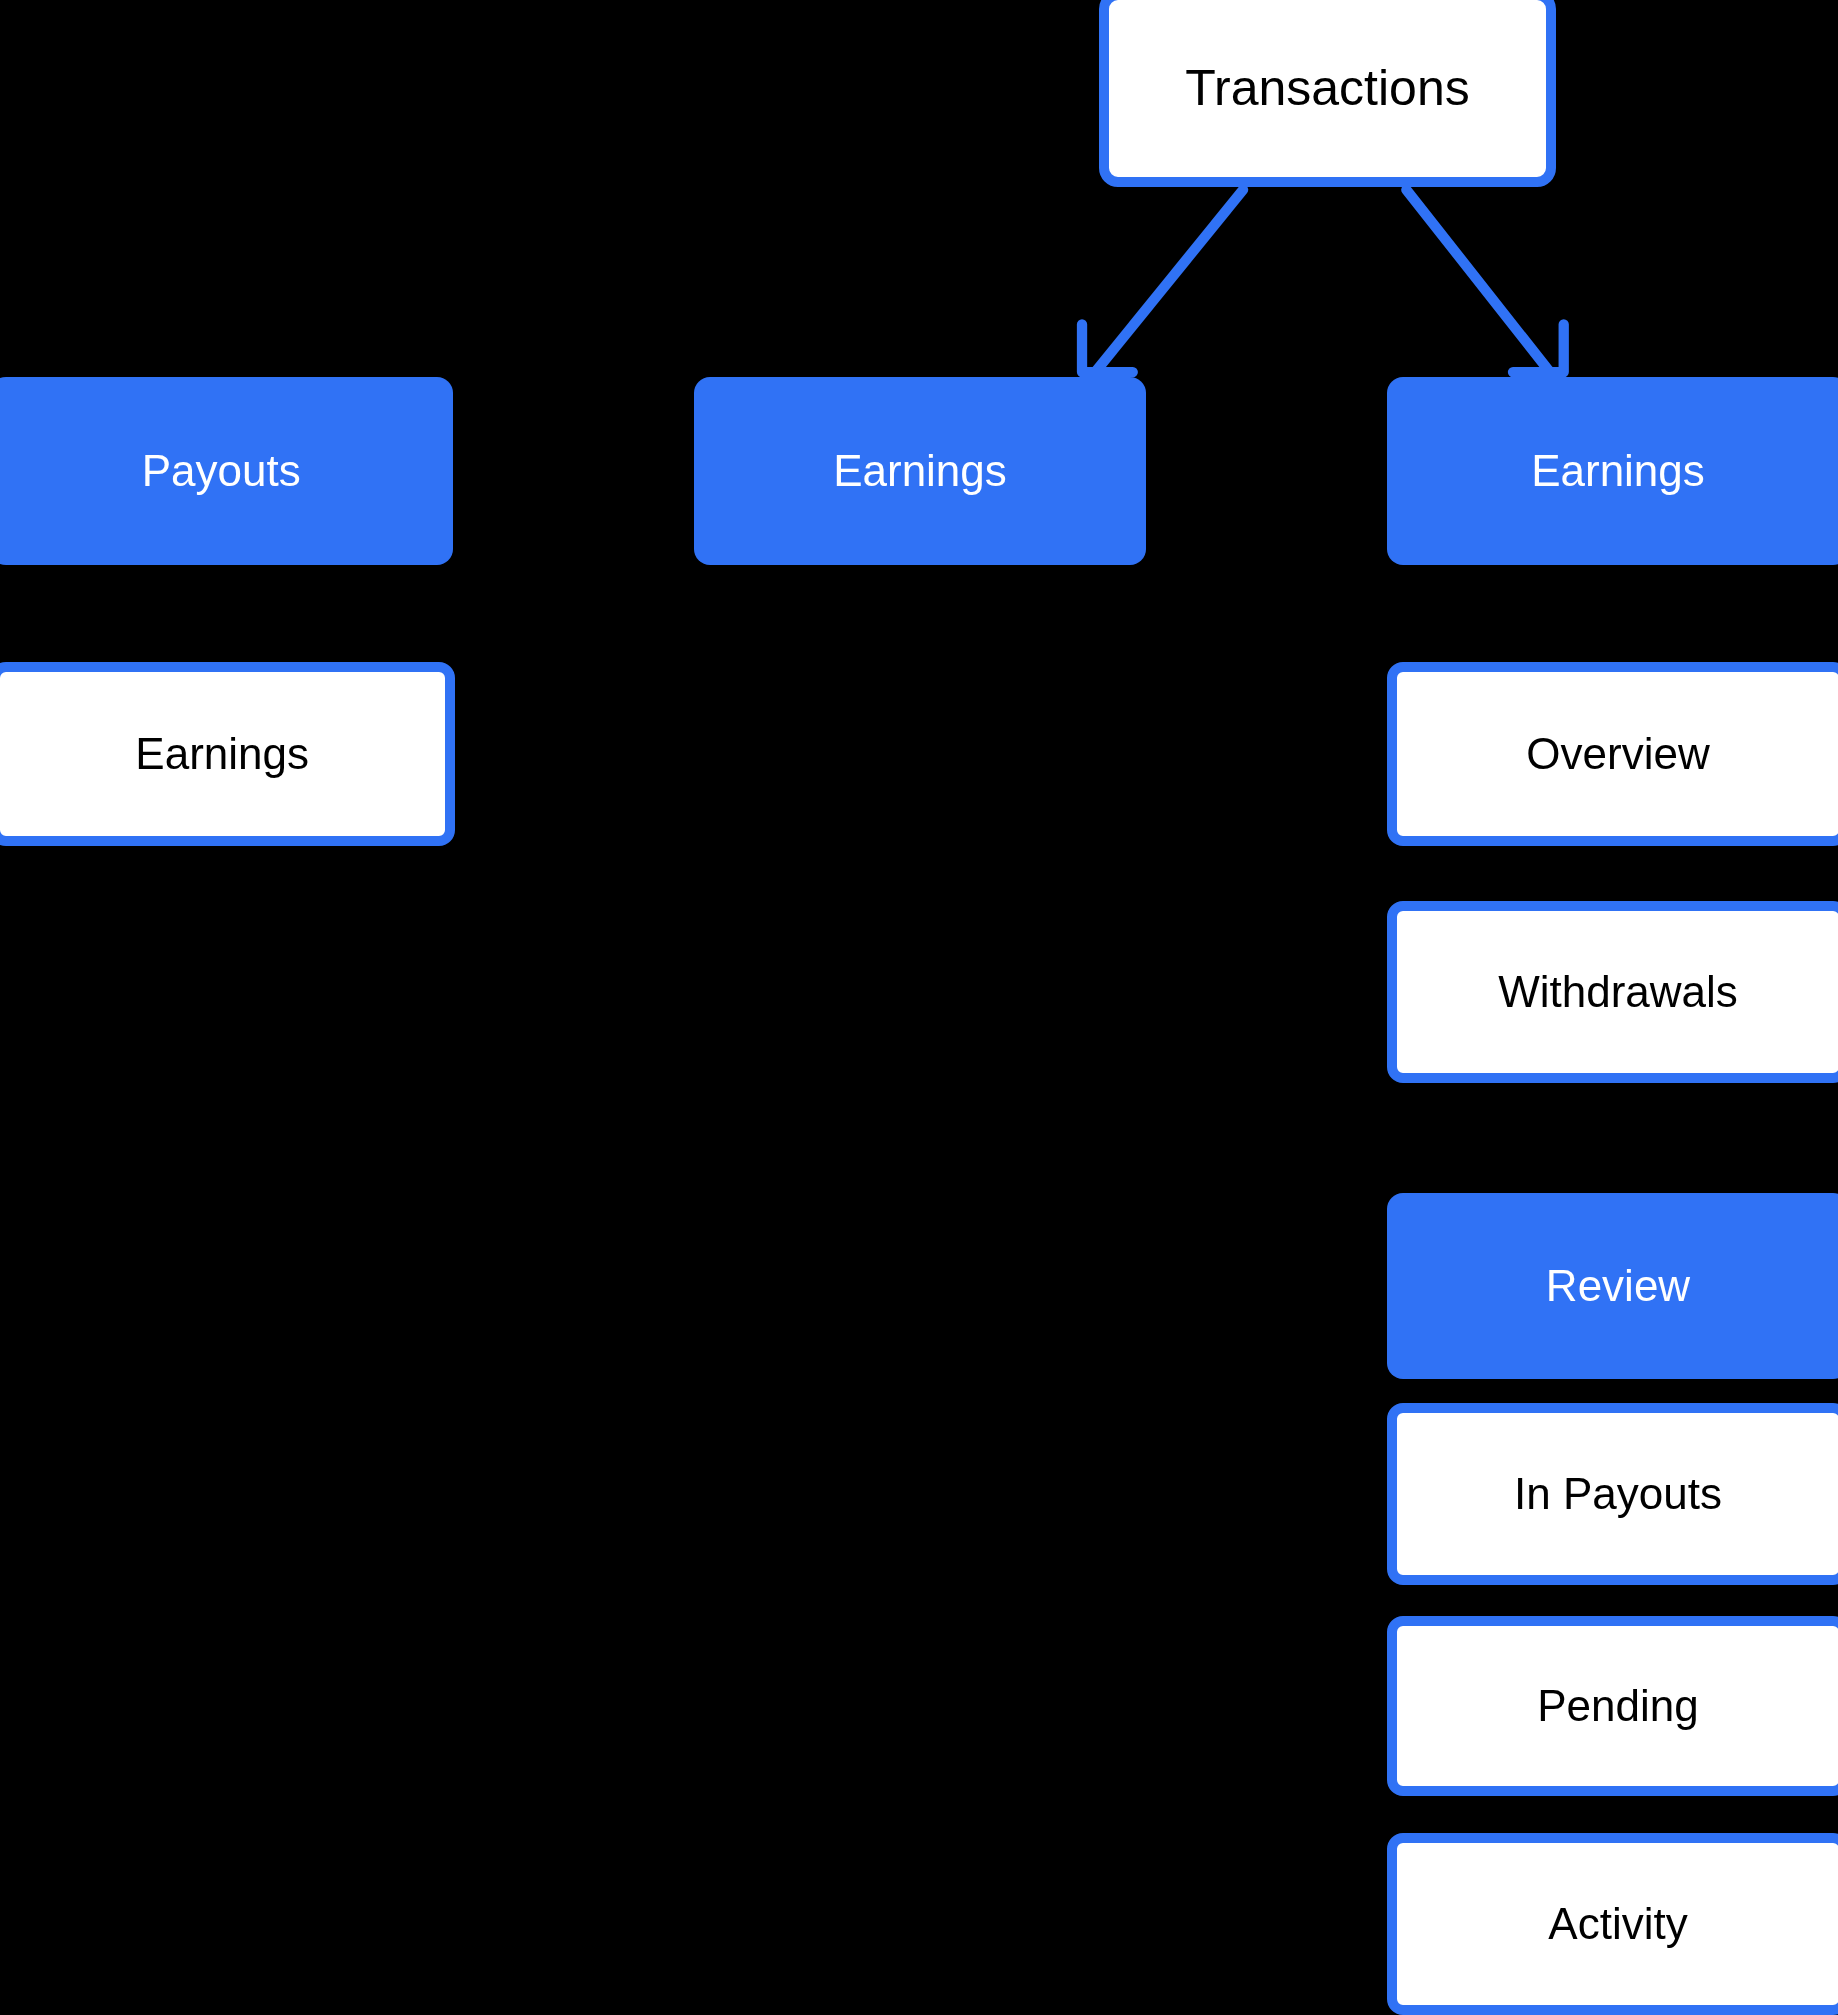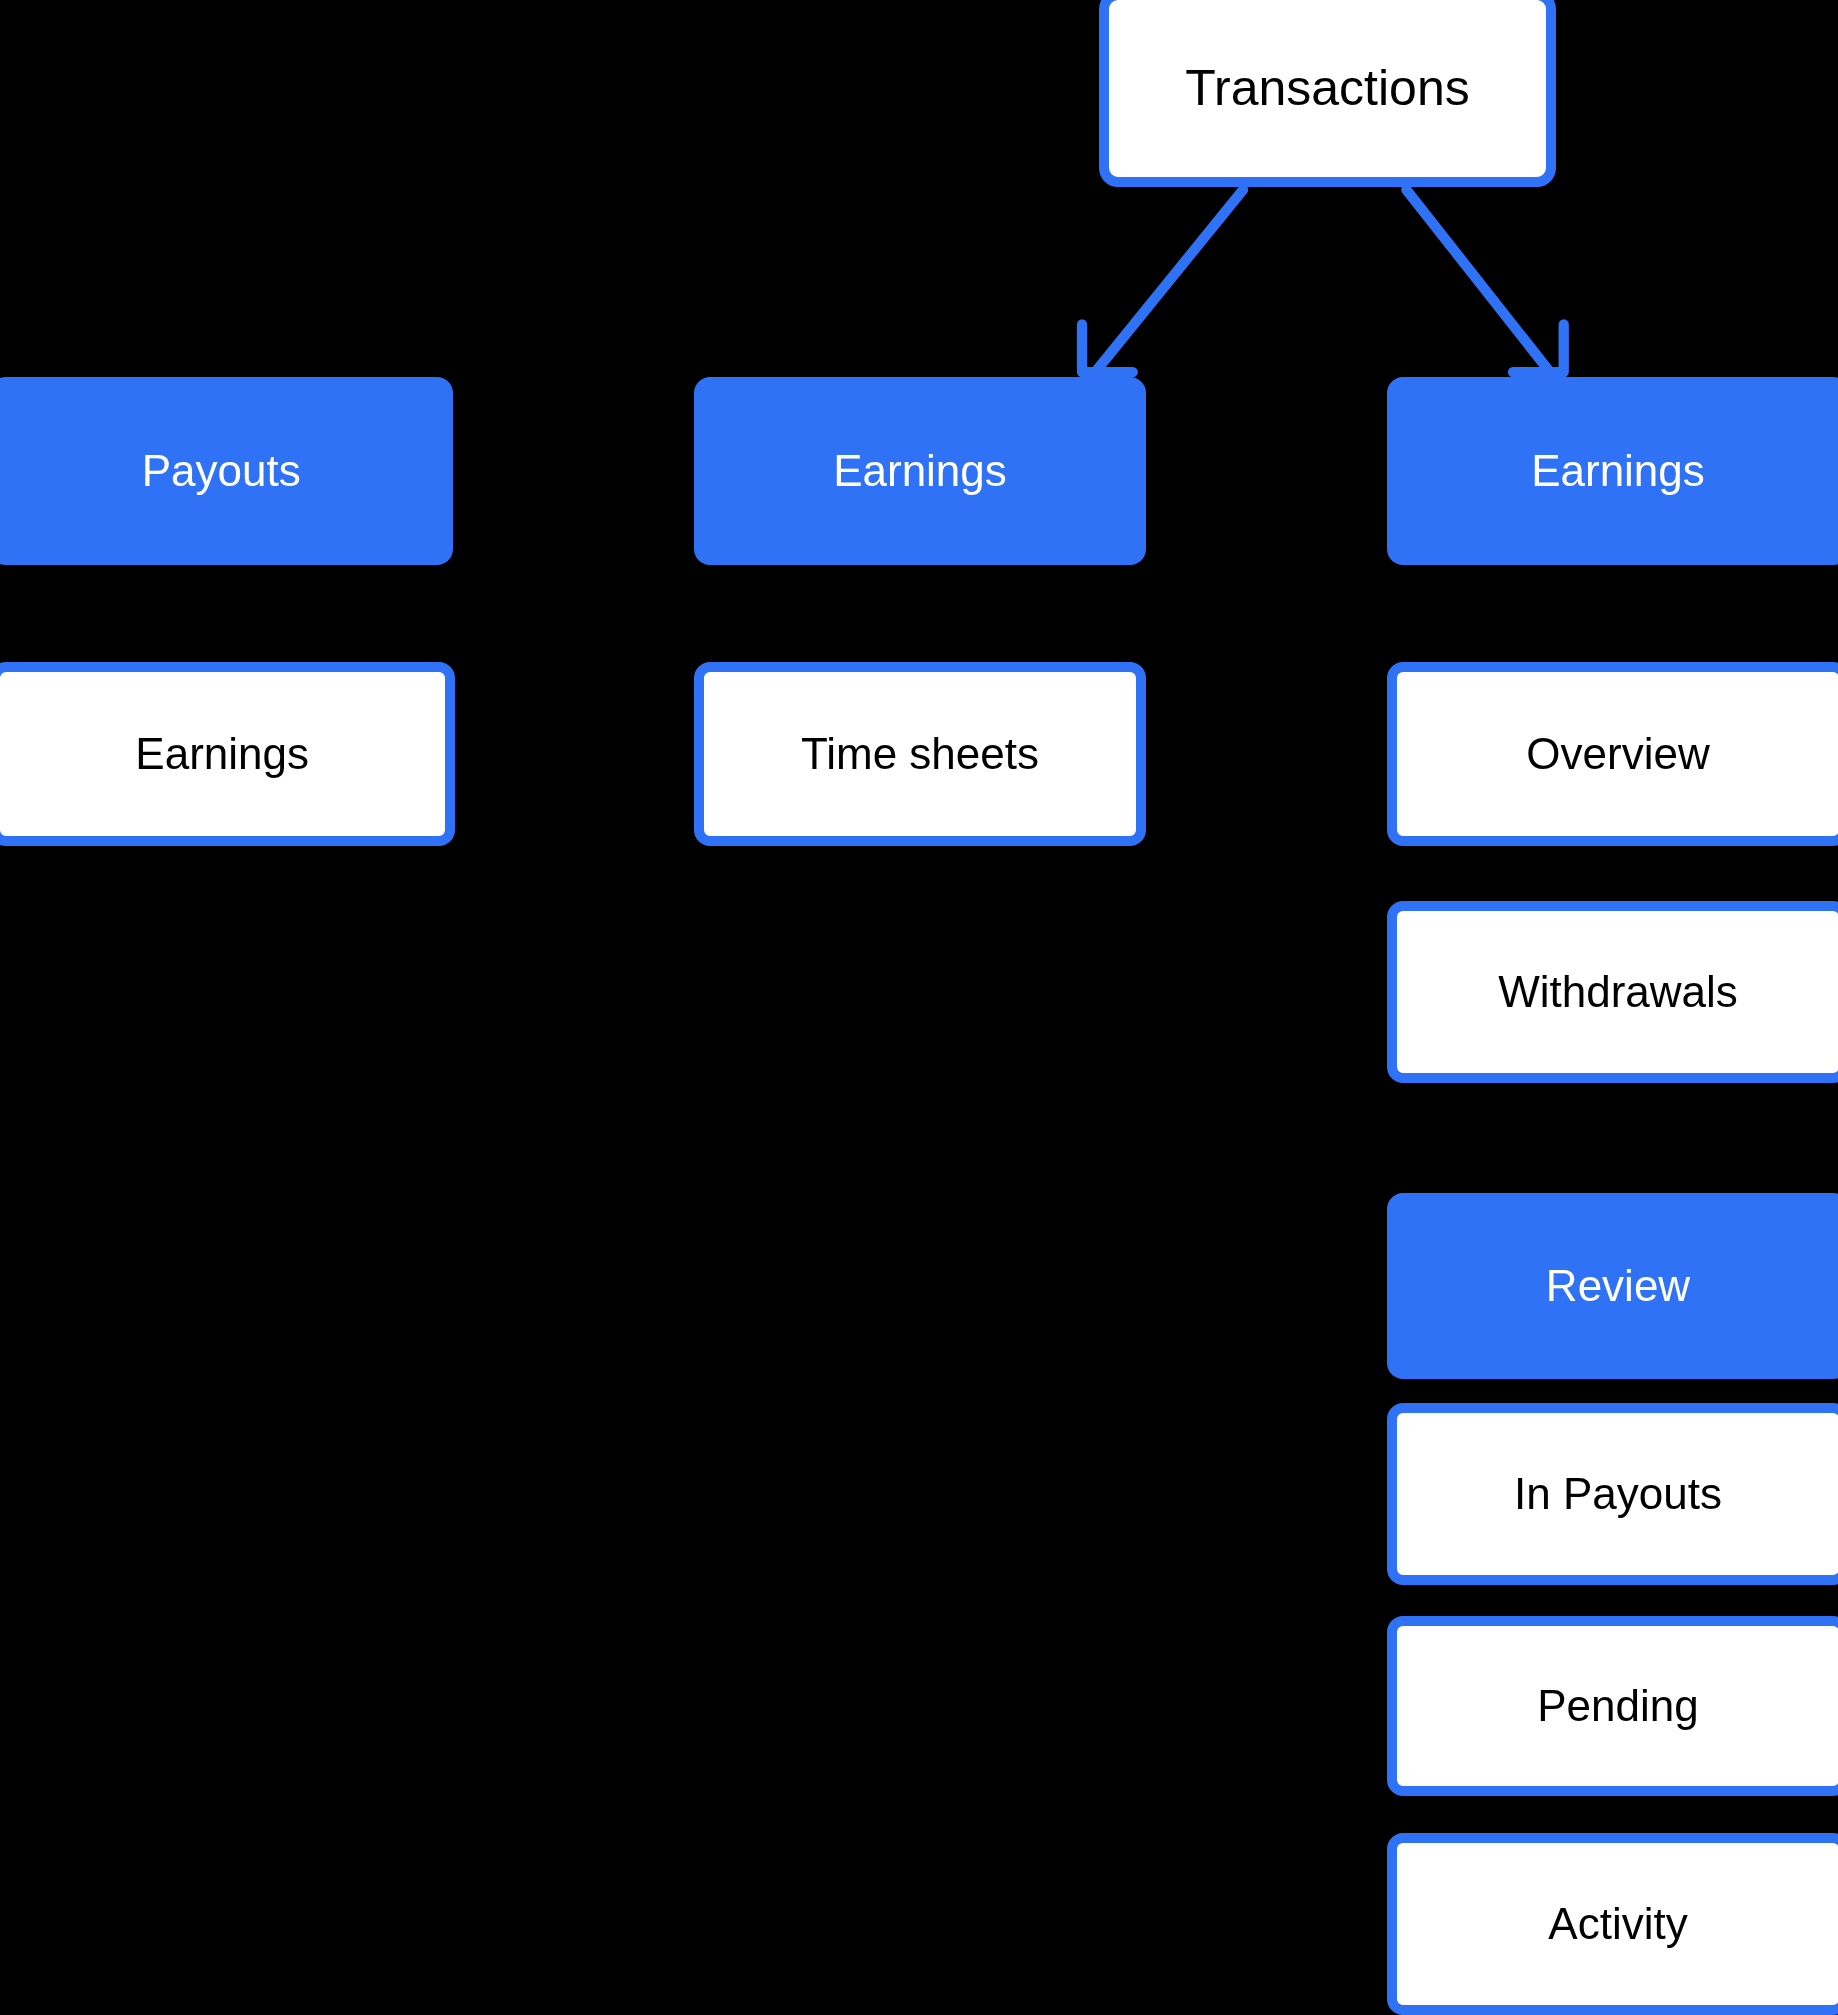--- a/index.html
+++ b/index.html
@@ -88,23 +88,20 @@
   </div>
 
   <div class="node filled" style="left:1387px; top:377px; width:462px; height:188px; font-size:44px;">
     <span class="node-label">Earnings</span>
   </div>
 
   <div class="node outlined" style="left:-10.3px; top:662px; width:465px; height:184px; font-size:44px;">
     <span class="node-label">Earnings</span>
   </div>
 
-  <div class="node outlined" style="left:694px; top:662px; width:452px; height:184px; font-size:44px;">
-    <span class="node-label">Time sheets</span>
-  </div>
 
   <div class="node outlined" style="left:1387px; top:662px; width:462px; height:184px; font-size:44px;">
     <span class="node-label">Overview</span>
   </div>
 
   <div class="node outlined" style="left:1387px; top:901px; width:462px; height:182px; font-size:44px;">
     <span class="node-label">Withdrawals</span>
   </div>
 
   <div class="node filled" style="left:1387px; top:1193px; width:462px; height:186px; font-size:44px;">

